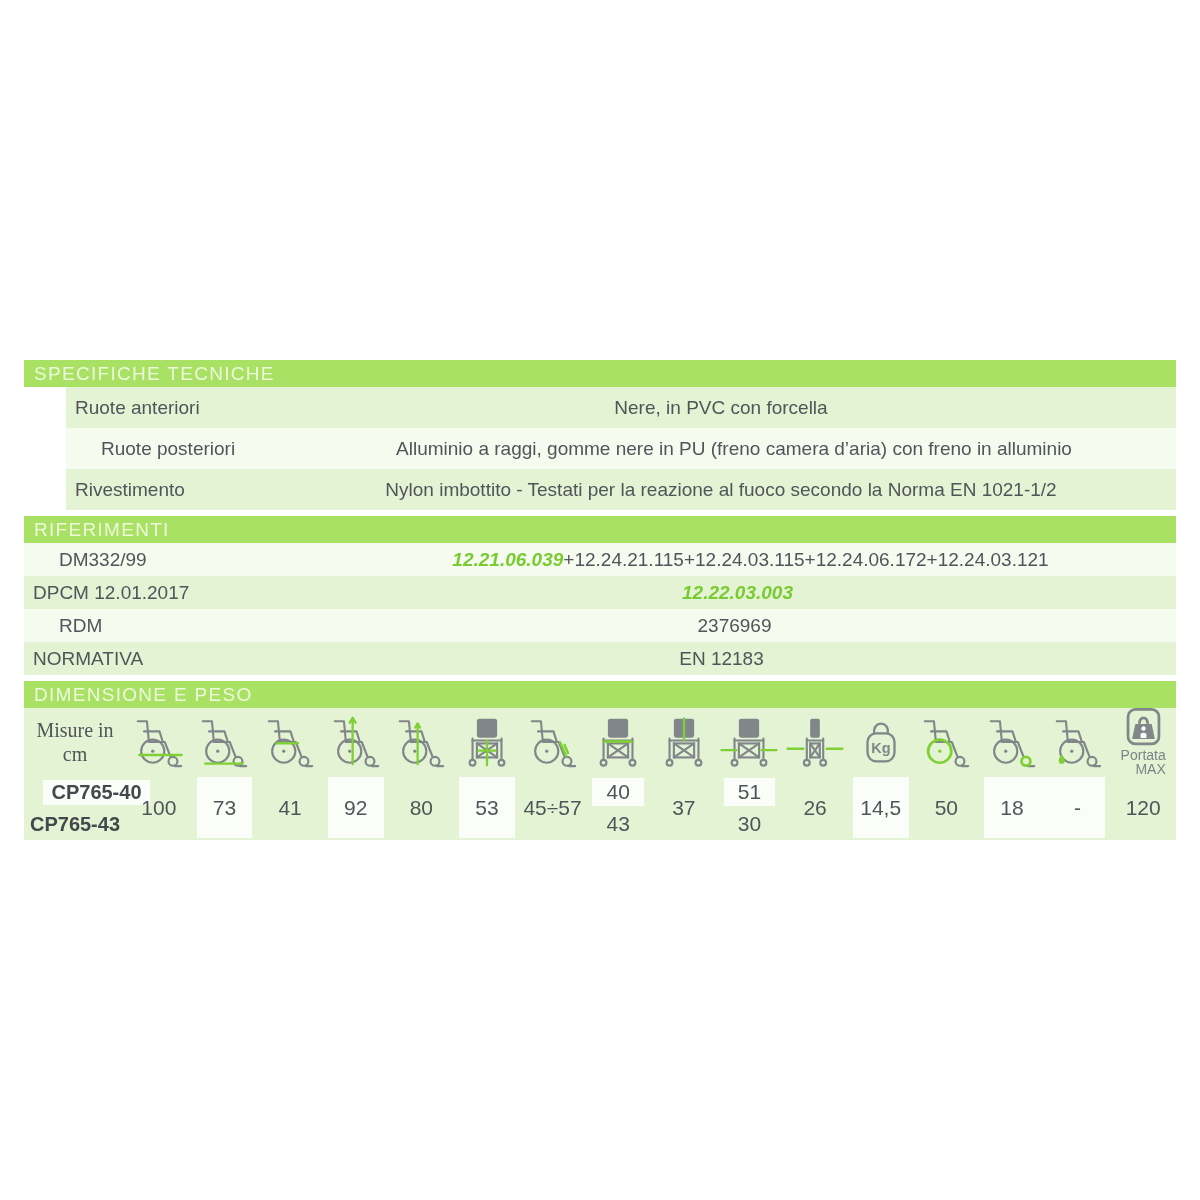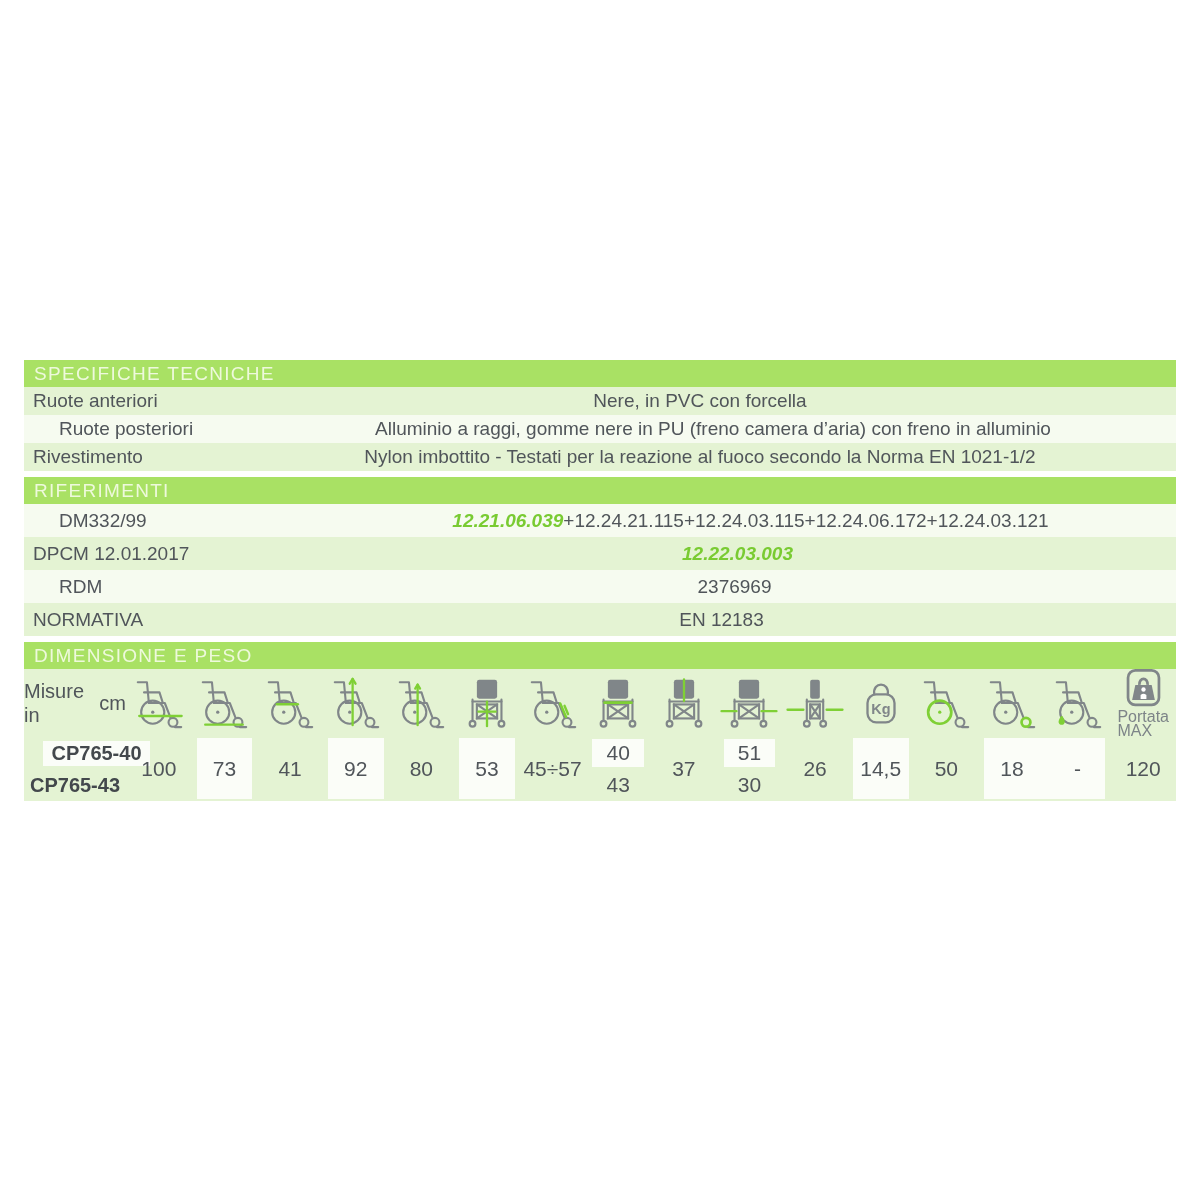--- a/index.html
+++ b/index.html
@@ -12,49 +12,49 @@
   
   .section-bar{
     height:27px;background:#a9e164;color:#eef9dc;
     font-size:19px;letter-spacing:1.3px;display:flex;align-items:center;
     padding-left:10px;box-sizing:border-box;
   }
   .gap{height:6px;background:#ffffff;}
 
   
   .trow{display:flex;align-items:center;}
-  .spec .trow{height:28px;}
+  .spec .trow{height:41px;margin-left:42px;}
   .refs .trow{height:33px;gap:43px;}
   .row-green{background:#e4f3d3;}
   .row-light{background:#f6fbf0;padding-left:26px;}
   .tlabel{width:200px;padding-left:9px;font-size:19px;color:#50555a;box-sizing:border-box;white-space:nowrap;}
   .tvalue{flex:1;text-align:center;font-size:19px;color:#50555a;}
   .code-green{color:#79cb32;font-weight:bold;font-style:italic;margin-left:32px;}
 
   
   .dims{background:#e4f3d3;display:flex;}
   .labelcol{width:102px;display:flex;flex-direction:column;flex:none;}
-  .unit-head{height:68px;display:flex;align-items:center;justify-content:center;
-    font-size:20px;color:#50555a;line-height:24px;}
+  .unit-head{height:68px;display:flex;flex-direction:column;align-items:center;justify-content:center;
+    font-size:20px;color:#50555a;line-height:24px;font-family:Liberation Serif, serif;}
   .mrow{height:32px;display:flex;align-items:center;justify-content:center;
     font-size:20px;font-weight:bold;color:#43484c;white-space:nowrap;}
   .mbox{background:#fbfdf8;padding:1px 8px;margin-left:43px;}
   .dcols{flex:1;display:flex;}
   .dcol{flex:1;display:flex;flex-direction:column;min-width:0;}
   .dicon{height:68px;display:flex;flex-direction:column;align-items:center;justify-content:center;}
   .dvals{height:64px;position:relative;display:flex;align-items:center;justify-content:center;}
   .dvals .val{position:relative;z-index:1;font-size:21px;color:#50555a;white-space:nowrap;}
   .dvals.white::before{content:"";position:absolute;left:5px;right:5px;top:1px;bottom:2px;background:#fbfdf8;}
   .dvals.white.joinR::before{right:-1px;}
   .dvals.white.joinL::before{left:-1px;}
   .dvals.split{flex-direction:column;justify-content:flex-start;}
   .subval{height:32px;display:flex;align-items:center;justify-content:center;
     font-size:21px;color:#50555a;position:relative;z-index:1;width:100%;}
   .subval.wbox::after{content:"";position:absolute;left:7px;right:7px;top:2px;bottom:2px;background:#fbfdf8;z-index:-1;}
-  .caption{font-size:16px;line-height:13.5px;color:#7d8488;text-align:left;margin-top:1px;}
+  .caption{font-size:14px;line-height:13.5px;color:#7d8488;text-align:right;margin-top:1px;}
   svg.ic{display:block;}
 </style>
 </head>
 <body>
 
 <svg width="0" height="0" style="position:absolute" aria-hidden="true">
   <defs>
     <symbol id="c-side-frame" viewBox="0 0 60 56">
       <g fill="none" stroke="#808689" stroke-width="2.2" stroke-linecap="round" stroke-linejoin="round">
         <path d="M8,6.5 H17.5 L19.5,28"></path>

